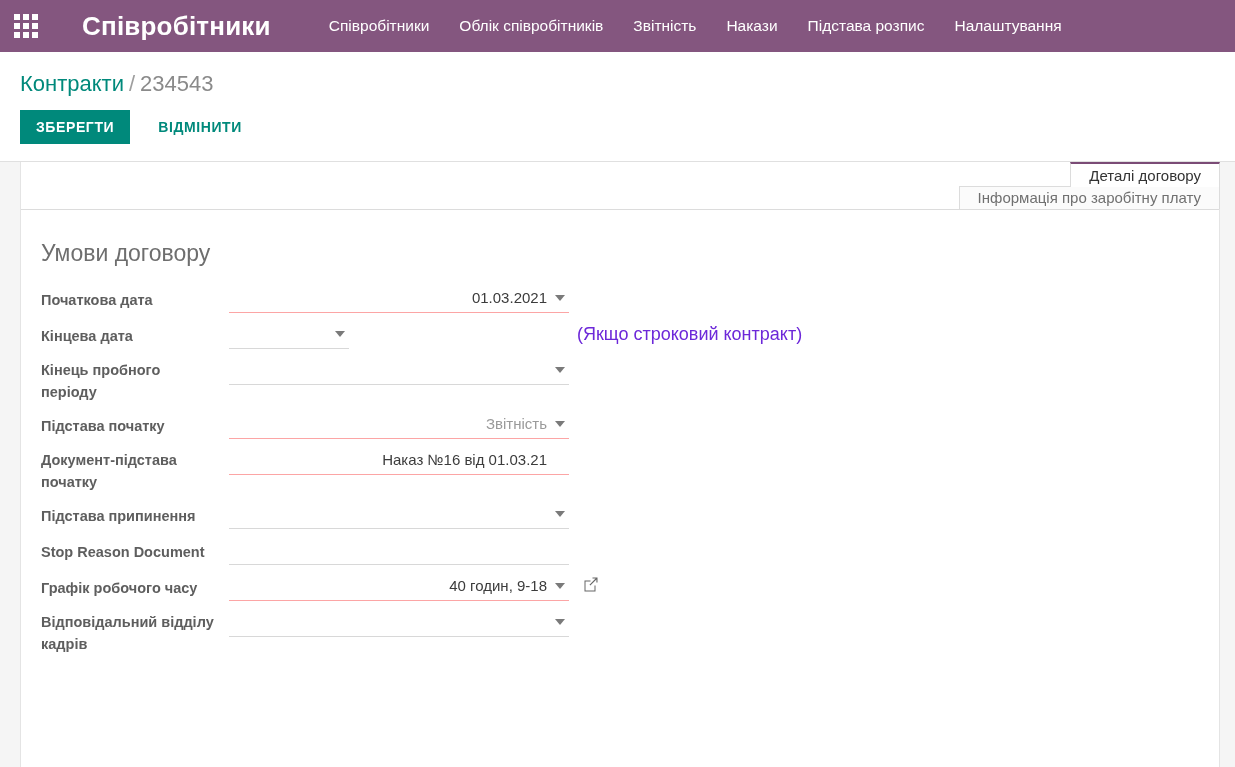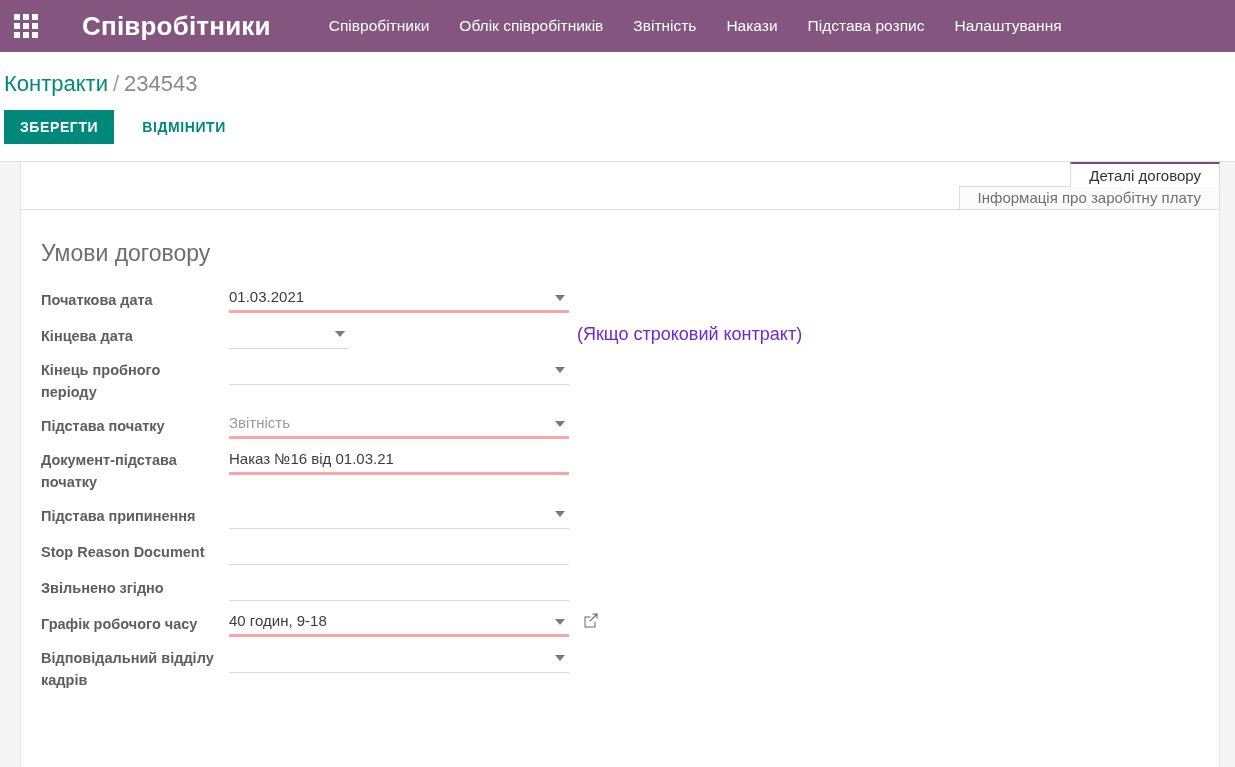--- a/index.html
+++ b/index.html
@@ -51,21 +51,21 @@
   .nav a {
     color: #ffffff;
     font-size: 15.5px;
     text-decoration: none;
     white-space: nowrap;
     line-height: 52px;
   }
 
   
   .crumbbar {
-    padding: 18px 0 0 4px;
+    padding: 18px 0 0 20px;
     background: #ffffff;
   }
   .breadcrumb {
     font-size: 22px;
     white-space: nowrap;
     line-height: 28px;
   }
   .breadcrumb .crumb-link { color: #00897b; cursor: pointer; }
   .breadcrumb .crumb-sep { color: #9e9e9e; margin: 0 5px; }
   .breadcrumb .crumb-current { color: #8a8a8a; }
@@ -189,21 +189,21 @@
   .field-ctl.narrow { width: 120px; flex: 0 0 120px; }
 
   .input-line {
     position: relative;
     height: 30px;
     border-bottom: 1px solid #d8d8d8;
     display: flex;
     align-items: center;
     padding-right: 22px;
   }
-  .input-line.filled { border-bottom: 3px solid #fca5a5; }
+  .input-line.filled { border-bottom: 1px solid #fca5a5; justify-content: flex-end; }
   .input-line .val {
     font-size: 15px;
     color: #3c3c3c;
     white-space: nowrap;
     overflow: hidden;
   }
   .input-line .val.muted { color: #9a9a9a; }
   .caret {
     position: absolute;
     right: 4px;
@@ -344,28 +344,20 @@
           </div>
           <div class="field-row">
             <div class="field-label">Stop Reason Document</div>
             <div class="field-ctl">
               <div class="input-line">
                 <span class="val"></span>
               </div>
             </div>
           </div>
           <div class="field-row">
-            <div class="field-label">Звільнено згідно</div>
-            <div class="field-ctl">
-              <div class="input-line">
-                <span class="val"></span>
-              </div>
-            </div>
-          </div>
-          <div class="field-row">
             <div class="field-label">Графік робочого часу</div>
             <div class="field-ctl">
               <div class="input-line filled">
                 <span class="val">40 годин, 9-18</span>
                 <span class="caret"></span>
               </div>
               <span class="ext-link">
                 <svg width="20" height="20" viewBox="0 0 20 20">
                   <path d="M3.5 6.5 h6 v1 h-5 v9 h9 v-5 h1 v6 h-11 z" fill="#666"></path>
                   <path d="M11.5 3.5 h5 v5 h-1.1 v-3.1 l-6.1 6.1 -0.8 -0.8 6.1 -6.1 h-3.1 z" fill="#666"></path>

